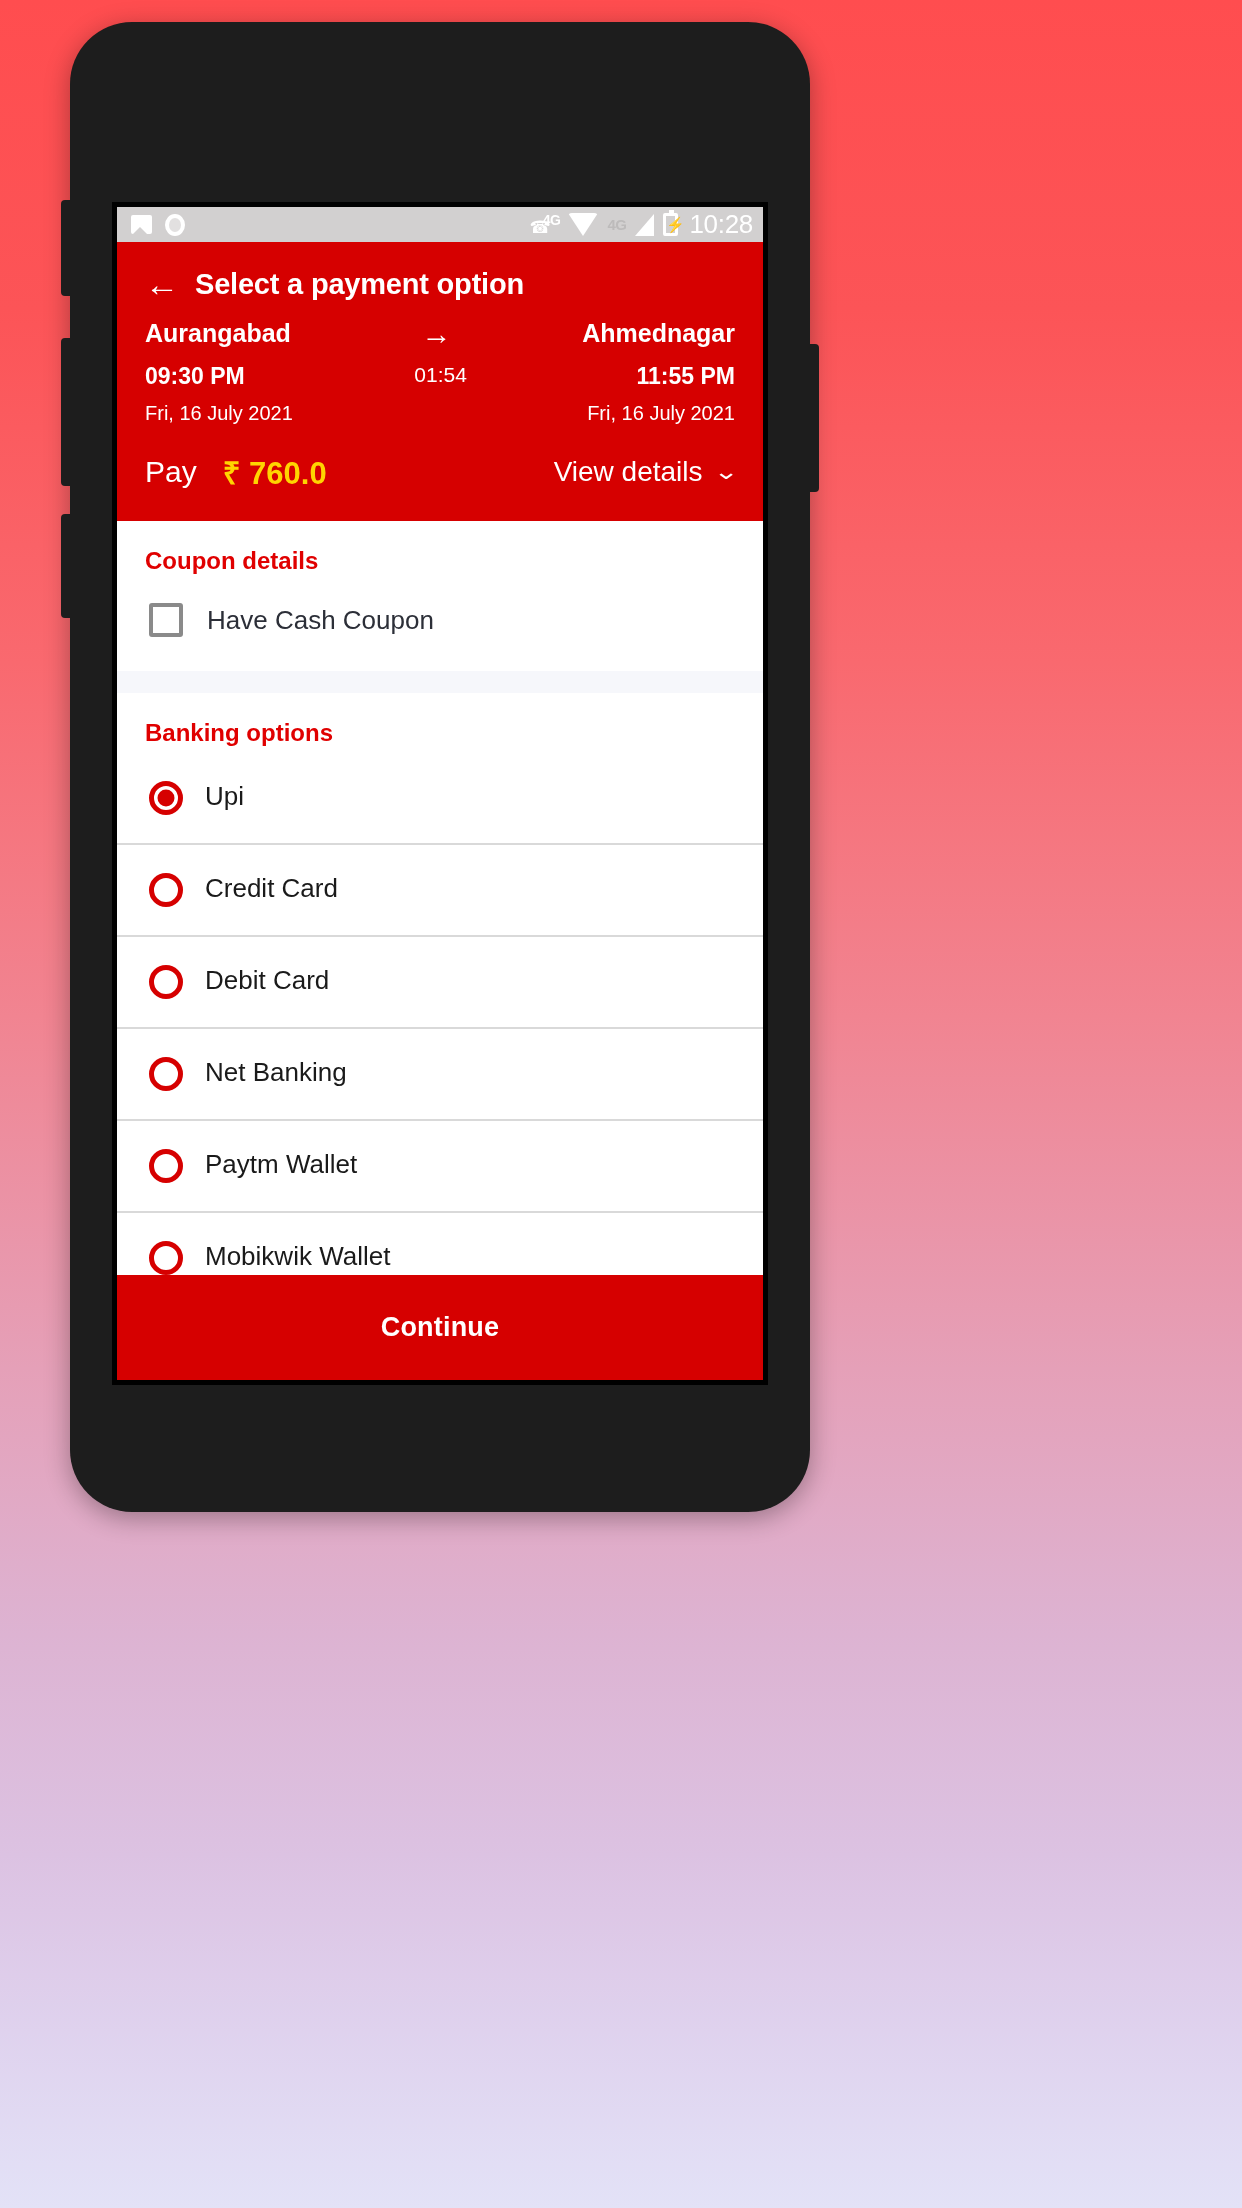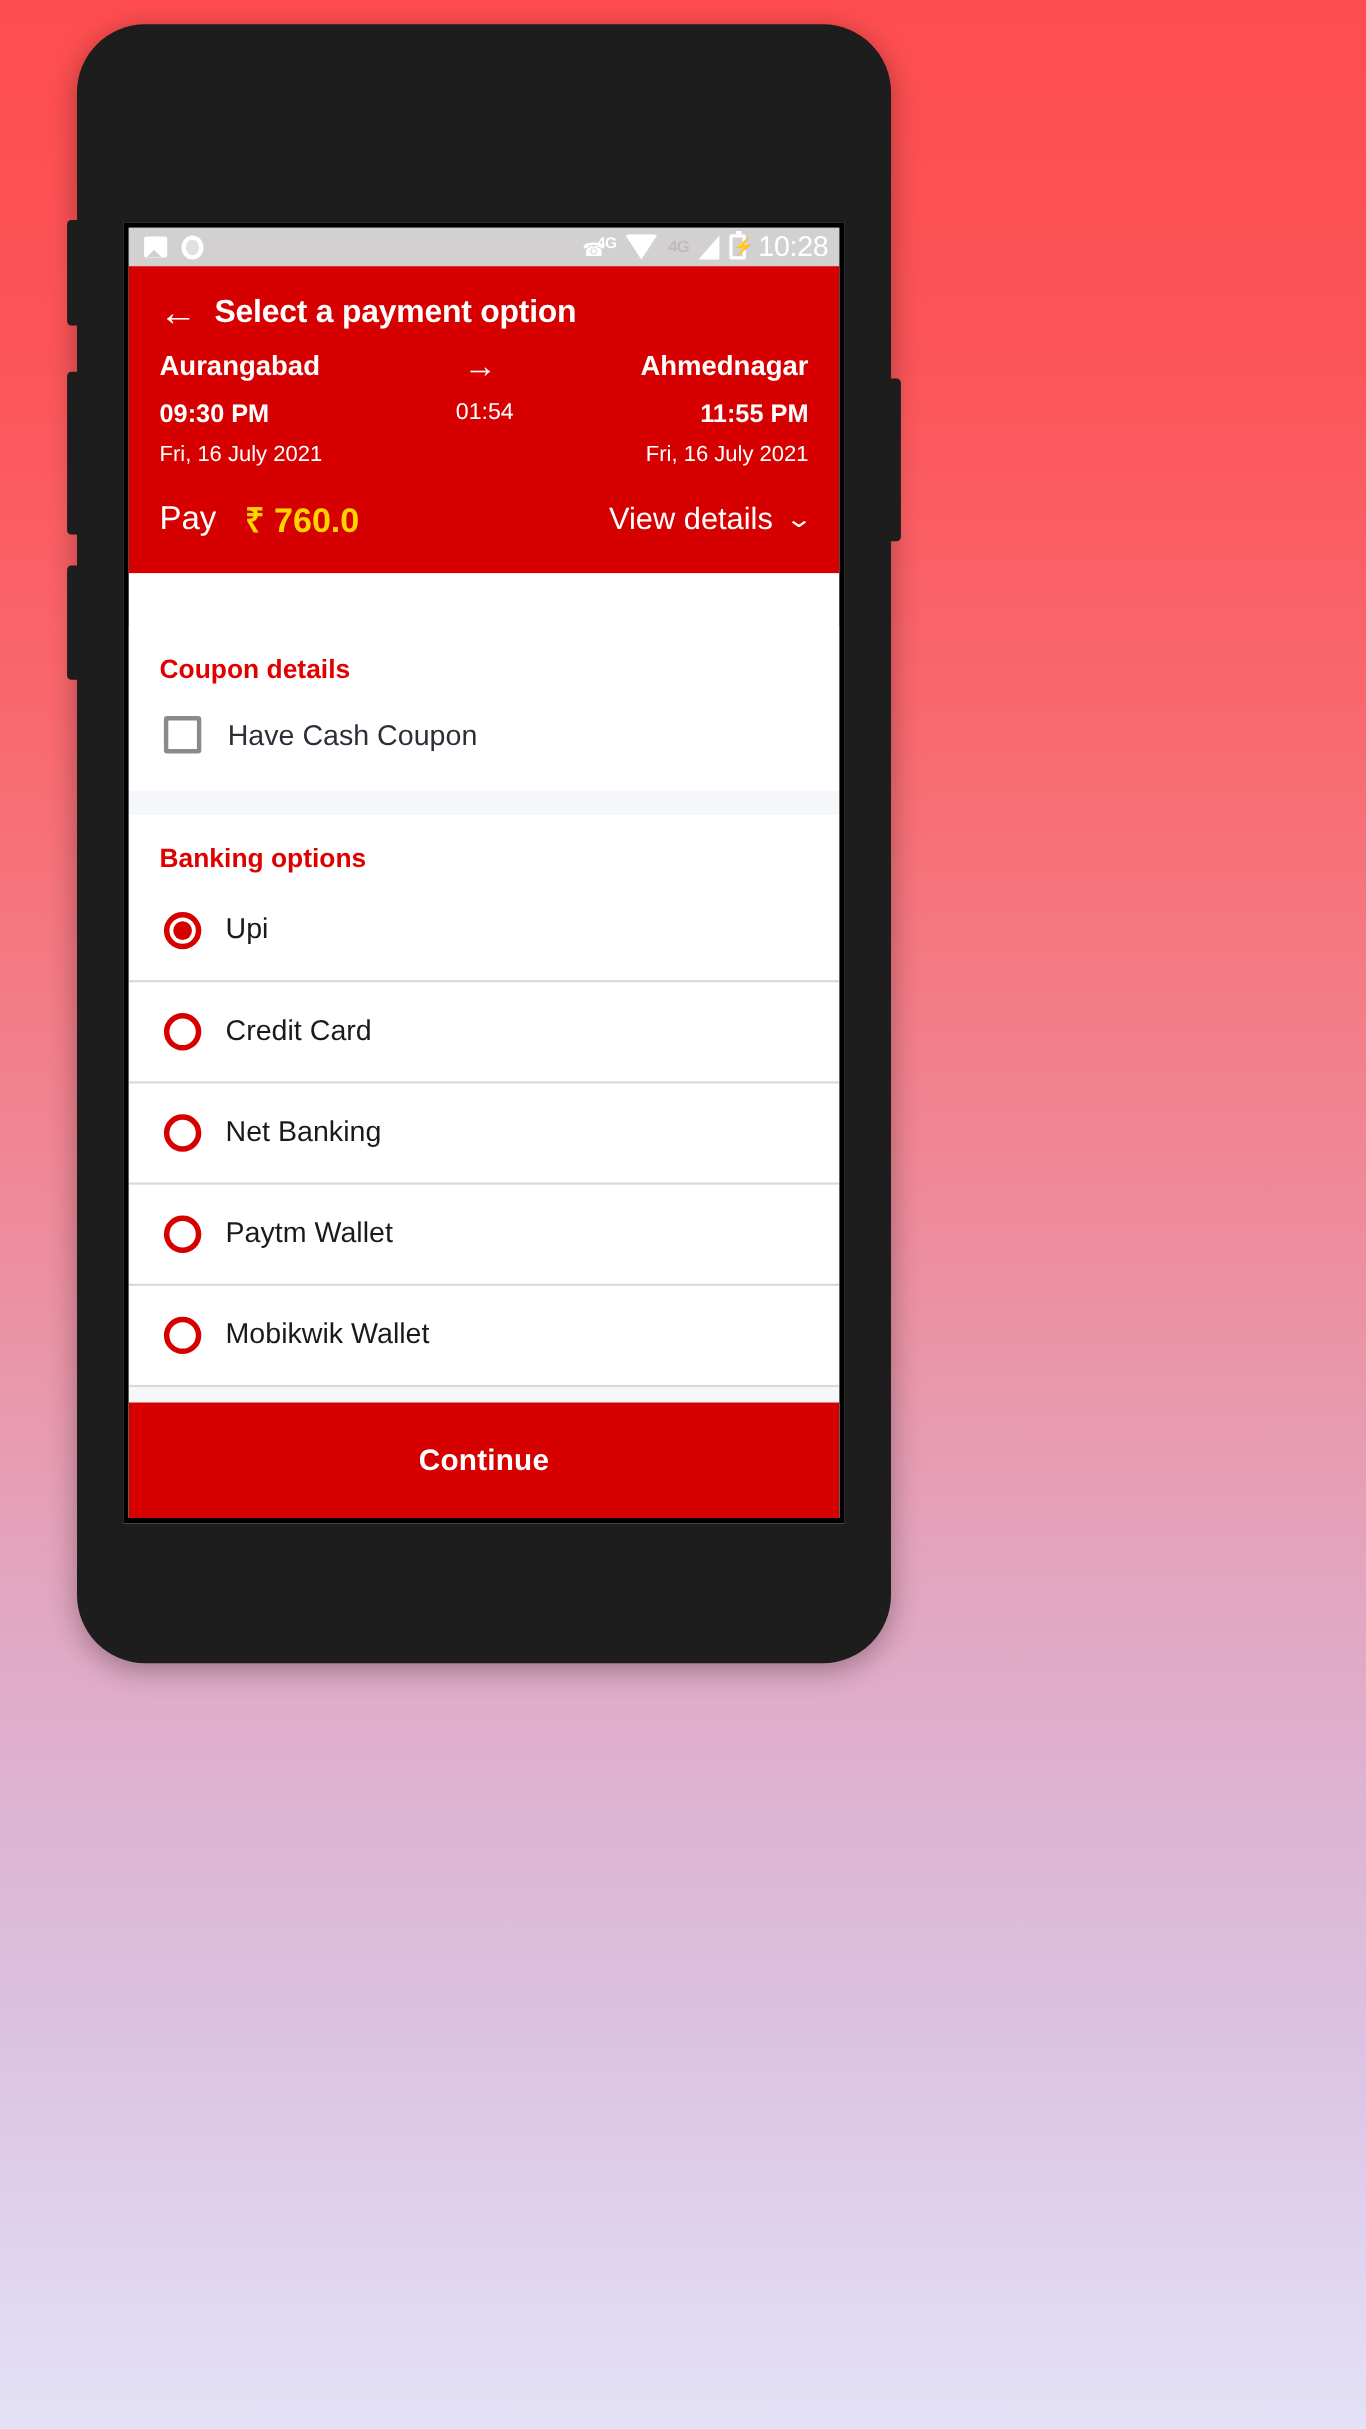--- a/index.html
+++ b/index.html
@@ -220,21 +220,20 @@
     transform: scaleX(1.4);
     display: inline-block;
   }
 
   
   #content {
     flex: 1 1 auto;
     background: #f6f7fb;
     overflow: hidden;
     position: relative;
-    margin-top: 48px;
   }
   .gap { height: 22px; background: #f6f7fb; }
   .card { background: #ffffff; }
 
   .section-title {
     color: #E00000;
     font-size: 24px;
     font-weight: bold;
     padding: 26px 28px 0 28px;
   }
@@ -402,20 +401,24 @@
           <div class="pay-option">
             <span class="radio checked"></span>
             <span class="pay-label">Upi</span>
           </div>
 
           <div class="pay-option">
             <span class="radio"></span>
             <span class="pay-label">Credit Card</span>
           </div>
 
+          <div class="pay-option">
+            <span class="radio"></span>
+            <span class="pay-label">Debit Card</span>
+          </div>
 
           <div class="pay-option">
             <span class="radio"></span>
             <span class="pay-label">Net Banking</span>
           </div>
 
           <div class="pay-option">
             <span class="radio"></span>
             <span class="pay-label">Paytm Wallet</span>
           </div>

